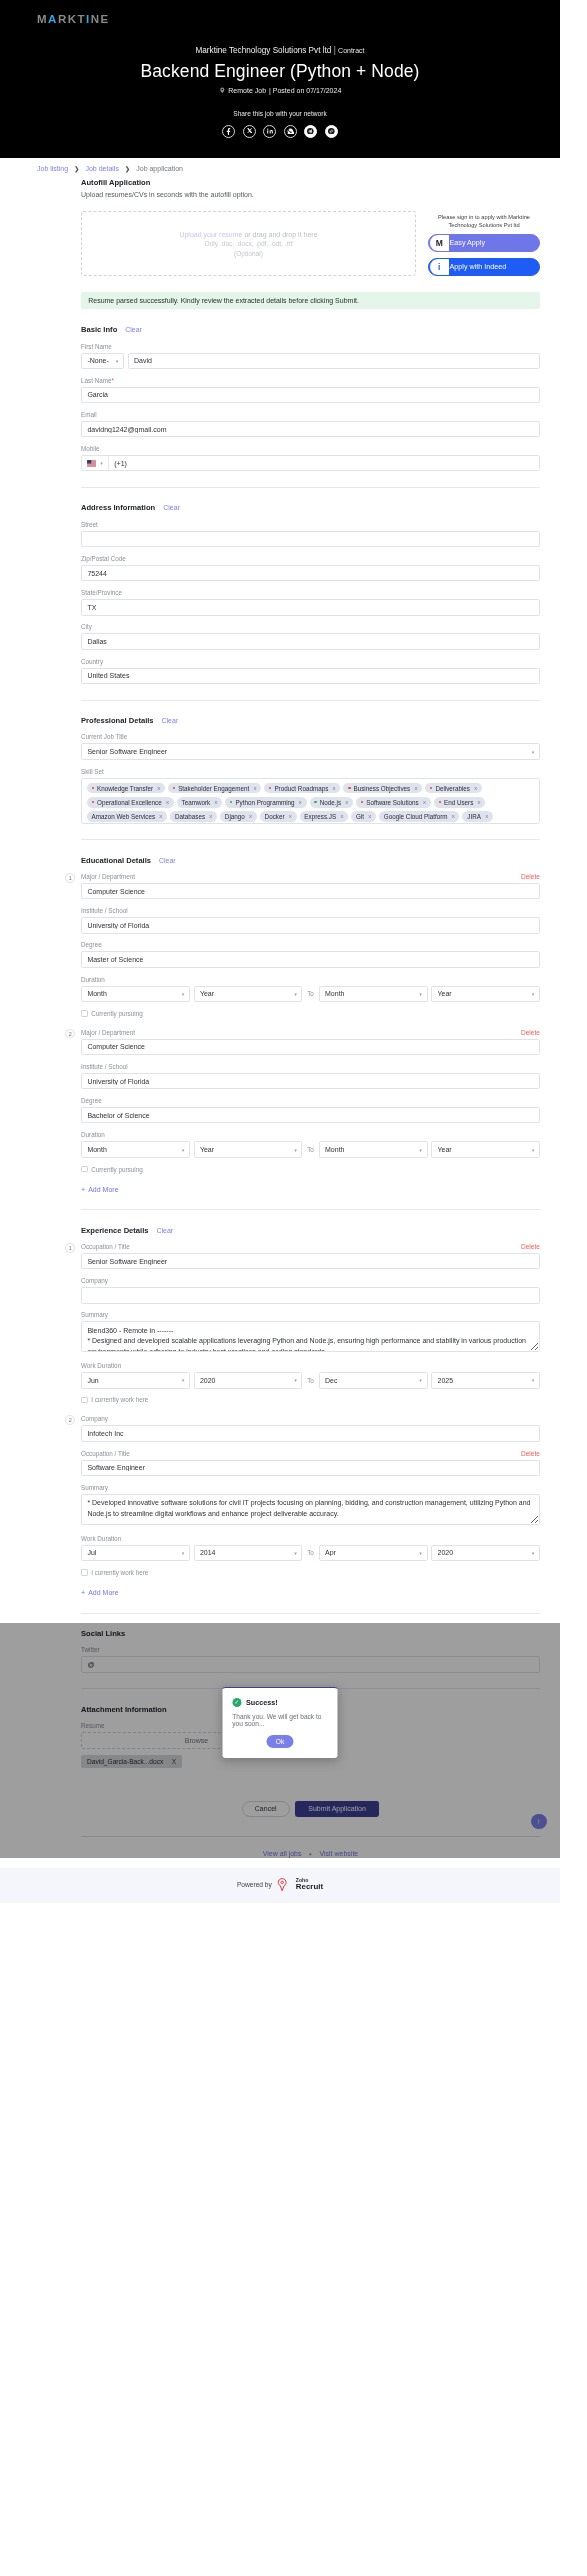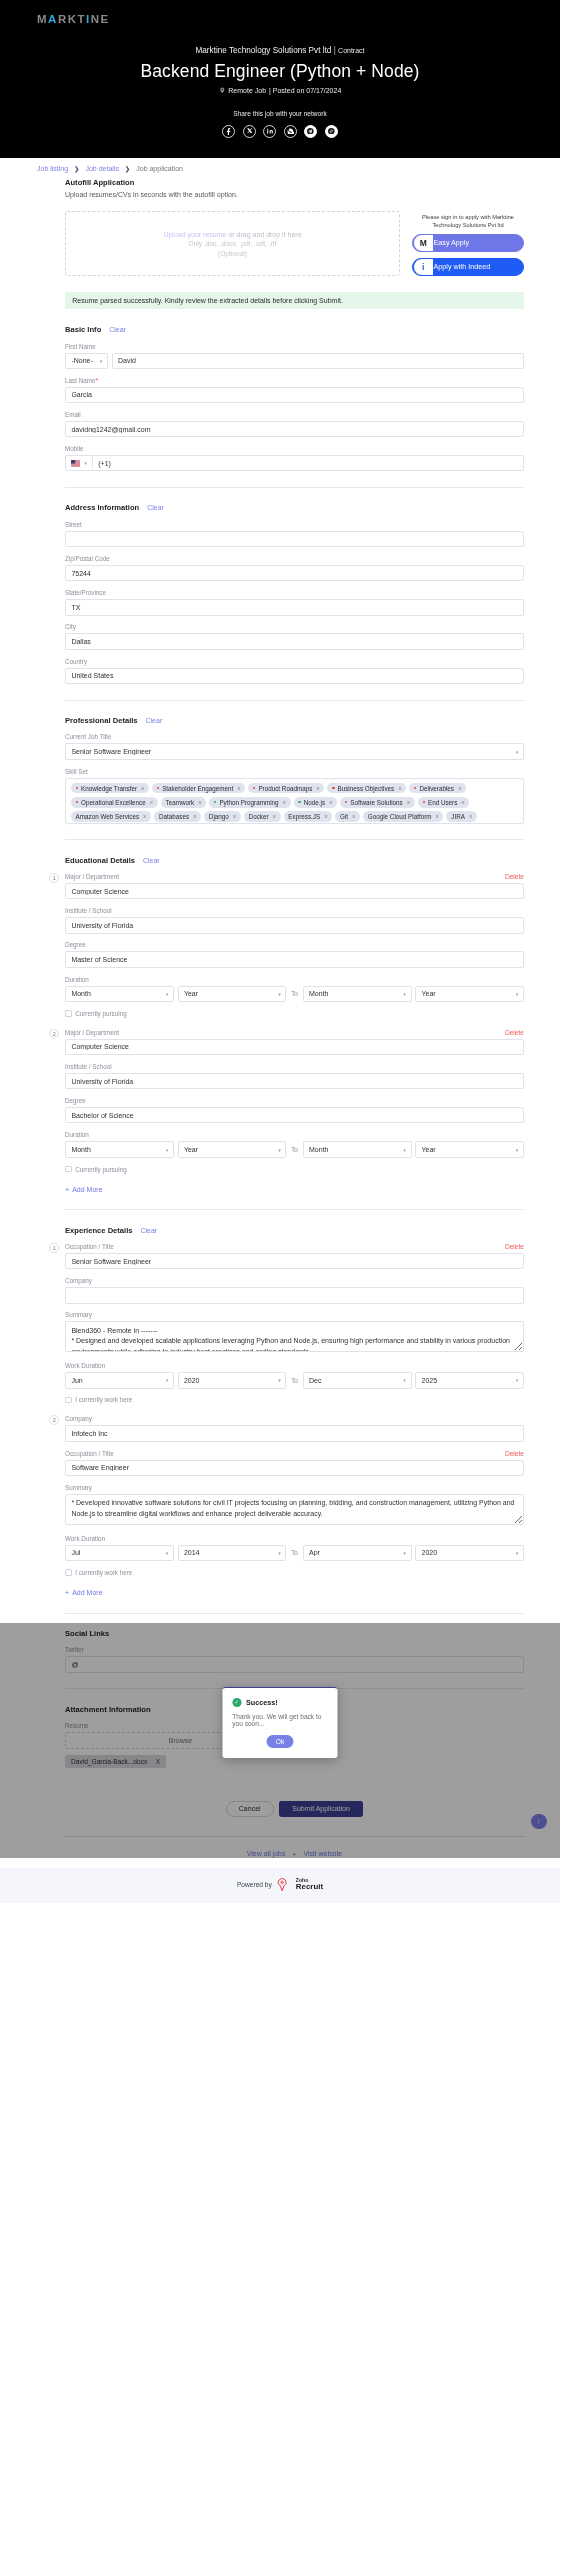--- a/index.html
+++ b/index.html
@@ -35,21 +35,21 @@
   .social-btn.filled { background: #ffffff; border-color: #ffffff; color: #000; }
   .social-btn svg { display: block; }
 
   
   .crumb-bar { padding: 7.2px 0 6px 37px; background: #fff; font-size: 7px; }
   .crumb-link { color: #7b80e8; text-decoration: none; cursor: pointer; }
   .crumb-current { color: #72757d; }
   .crumb-sep { color: #50556b; font-weight: bold; margin: 0 4.2px; font-size: 6px; }
 
   
-  .form-wrap { width: 588px; padding: 0 0 0 0; }
+  .form-wrap { width: 588px; padding: 0 0 0 16px; }
   .form-inner { width: 459px; margin: 0 auto 0 65px; }
 
   .sec-title-row { display: flex; align-items: baseline; gap: 7.9px; margin: 15.7px 0 8.5px; }
   .sec-title { font-size: 7.6px; font-weight: 700; color: #22242a; }
   .clear-link { font-size: 7px; color: #7b80e8; cursor: pointer; }
   .hr { height: 0.6px; background: #e6e8ec; margin: 15.7px 0 0; }
 
   .autofill-title { font-size: 7.6px; font-weight: 600; color: #22242a; margin-bottom: 3.6px; }
   .autofill-sub { font-size: 7px; color: #55585f; }
 

